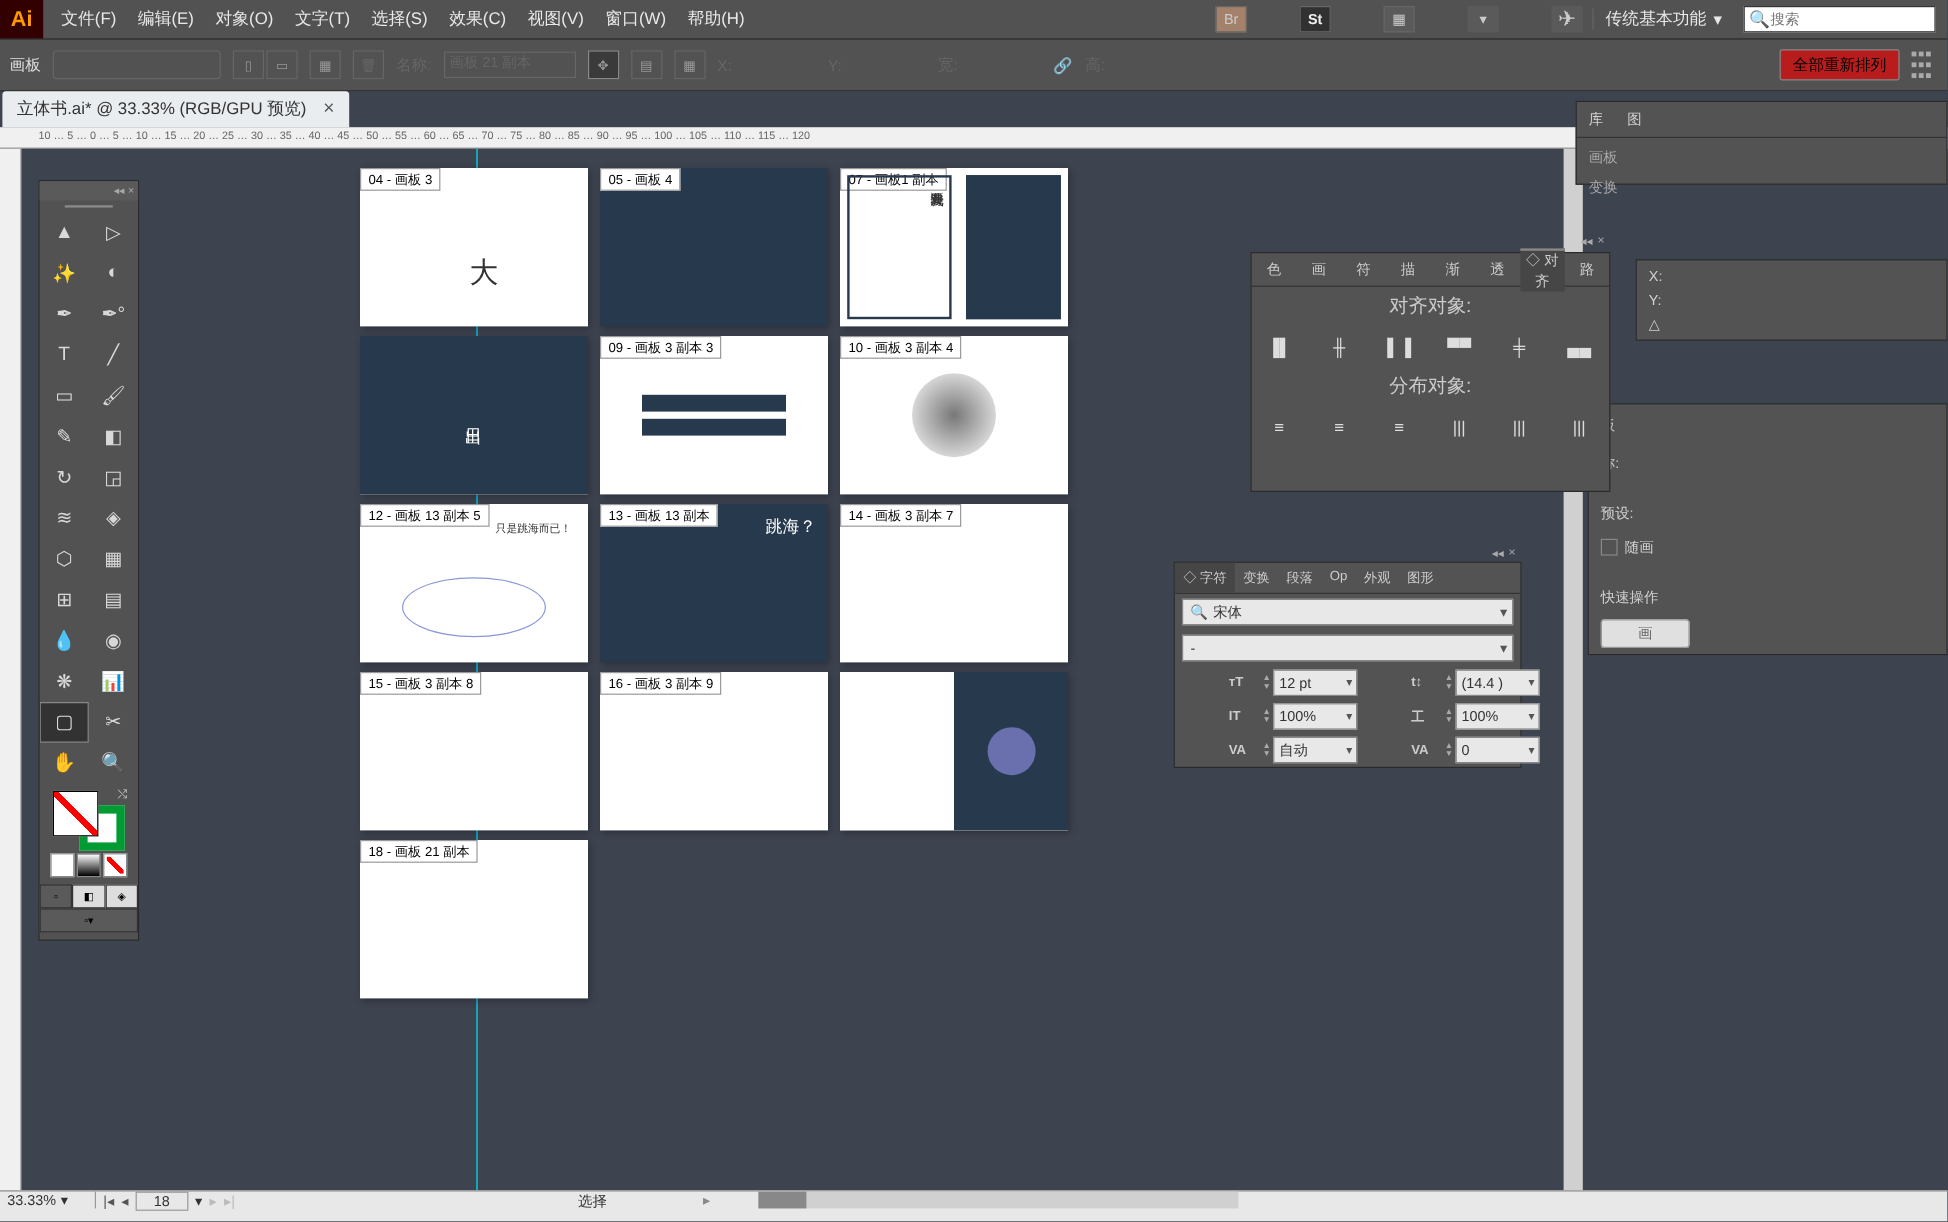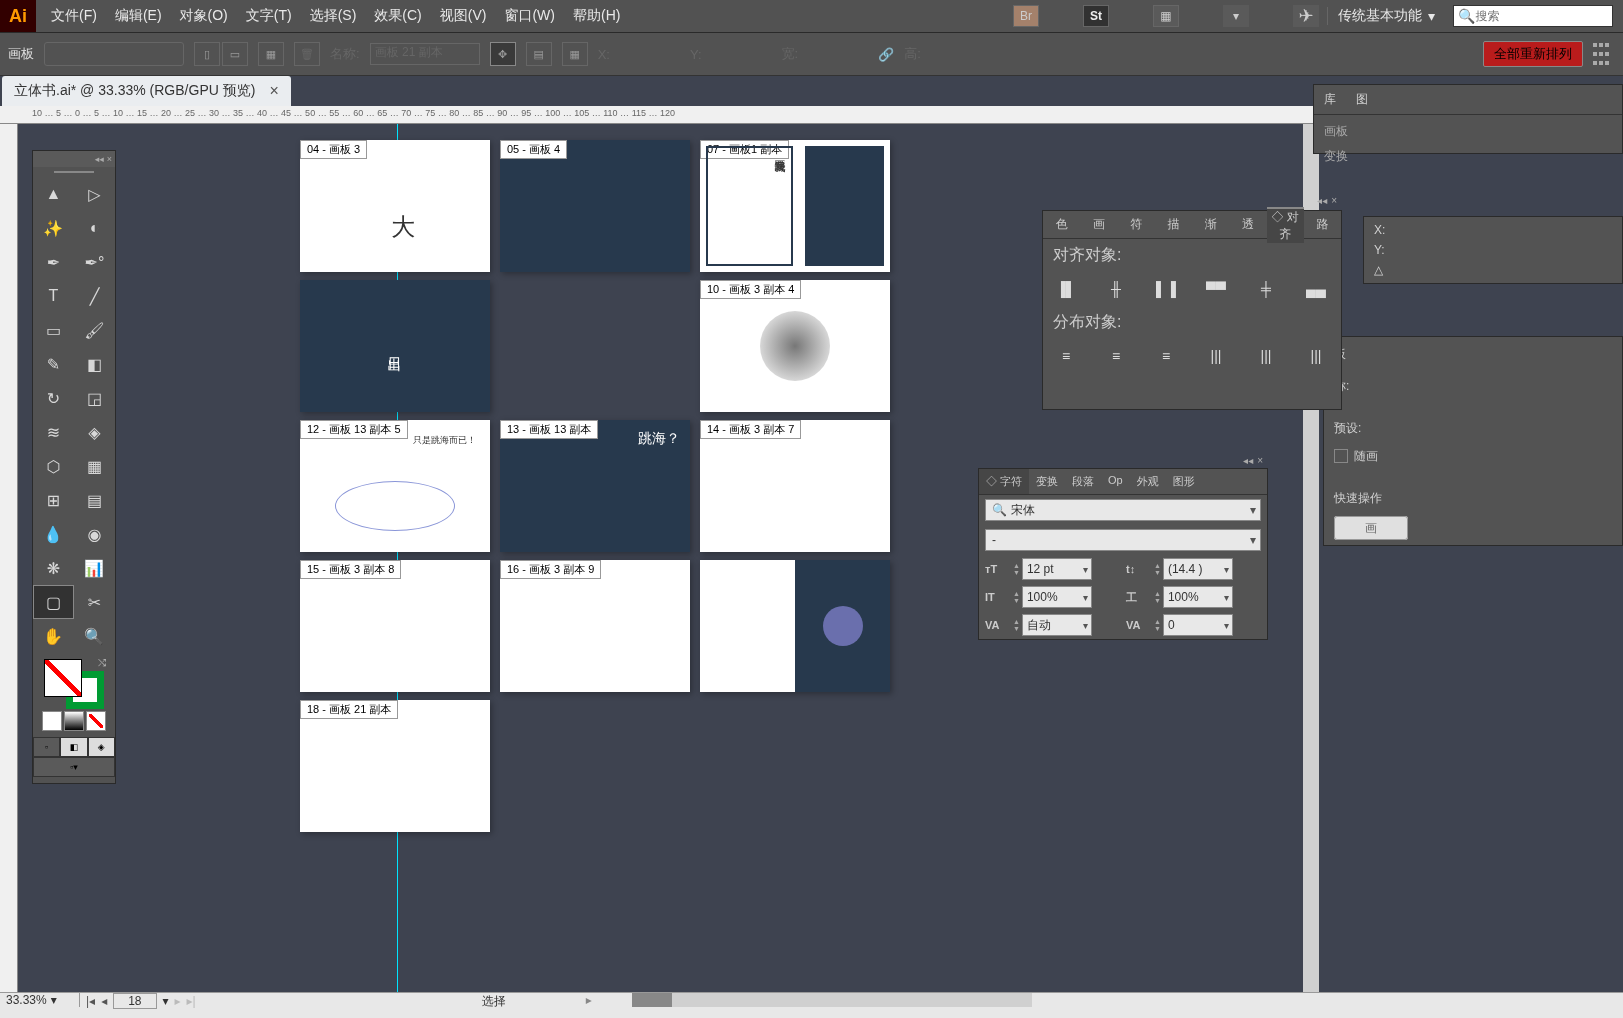--- a/index.html
+++ b/index.html
@@ -106,39 +106,39 @@
 .panel-right-strip .row{display:flex;align-items:center;gap:6px;margin:6px 0;}
 .chk { width:14px; height:14px; border:1px solid #888; }
 .wbtn { background:#e0e0e0; color:#666; padding:4px 30px; border:1px solid #999; border-radius:3px; }
 
 
 .align-panel { position:absolute; left:1042px; top:210px; width:300px; height:200px; background:#535353; border:1px solid #2a2a2a; }
 .align-tabs { display:flex; height:28px; align-items:center; font-size:12px; color:#ccc; border-bottom:1px solid #333; }
 .align-tabs span{flex:1;text-align:center;cursor:pointer;}
 .align-tabs .act{background:#464646; border-top:2px solid #888;}
 .align-close { position:absolute; right:4px; top:-16px; display:flex; gap:4px; font-size:10px; color:#aaa; }
-.align-sec { padding:6px 10px; color:#ccc; }
+.align-sec { padding:6px 10px; color:#ccc;text-align:center; }
 .align-row { display:flex; gap:24px; padding:4px 10px; }
 .aicon { width:26px; height:26px; display:flex; align-items:center; justify-content:center; font-size:14px; color:#ddd; cursor:pointer; }
 
 
 .char-panel { position:absolute; left:978px; top:468px; width:290px; background:#535353; border:1px solid #2a2a2a; font-size:12px; color:#ccc; }
 .char-tabs { display:flex; height:26px; border-bottom:1px solid #333; }
 .char-tabs span{padding:5px 7px; font-size:11px; cursor:pointer;}
 .char-tabs .act{background:#464646;}
 .char-close { position:absolute; right:4px; top:-14px; font-size:10px; color:#aaa; display:flex; gap:4px; }
 .char-row { display:flex; align-items:center; gap:4px; padding:4px 6px; }
 .char-sel { flex:1; background:#e8e8e8; border:1px solid #888; height:22px; display:flex; align-items:center; padding:0 6px; color:#333; font-size:12px; position:relative; }
 .char-sel .dd{position:absolute;right:4px;color:#555;}
 .char-sel .sicon{color:#555;margin-right:4px;}
 .char-half { display:flex; padding:3px 6px; gap:6px; align-items:center; }
 .char-half .grp{display:flex;align-items:center;gap:2px;flex:1;}
 .cinput { background:#e8e8e8; border:1px solid #888; height:22px; width:70px; color:#333; padding:0 4px; font-size:12px; display:flex; align-items:center; position:relative; }
 .cinput .dd{position:absolute;right:3px;color:#555;font-size:10px;}
-.clabel { width:26px; font-size:11px; font-weight:bold; }
+.clabel { width:26px; font-size:11px; font-weight:bold;margin-left:39px; }
 .spin { display:flex; flex-direction:column; font-size:7px; color:#aaa; line-height:7px; }
 </style>
 </head>
 <body>
 
 <div class="menu-bar">
   <div class="app-logo">Ai</div>
   <div class="menu-item">文件(F)</div>
   <div class="menu-item">编辑(E)</div>
   <div class="menu-item">对象(O)</div>
@@ -241,20 +241,27 @@
         <div class="split">
           <div class="a" style="writing-mode:vertical-rl;padding:4px;font-size:11px">我要跳海</div>
           <div class="b"></div>
         </div>
       </div>
   </div>
   <div id="ab08" class="artboard ab">
     <div class="ab-label">08 - 画板 3 副本 2</div>
     <div class="ab-inner" style="background:#27394d;color:#fff;font-size:14px">
         <span>日出</span>
+      </div>
+  </div>
+  <div id="ab09" class="artboard ab">
+    <div class="ab-label">09 - 画板 3 副本 3</div>
+    <div class="ab-inner" style="flex-direction:column;gap:6px">
+        <div style="width:120px;height:14px;background:#27394d"></div>
+        <div style="width:120px;height:14px;background:#27394d"></div>
       </div>
   </div>
   <div id="ab10" class="artboard ab">
     <div class="ab-label">10 - 画板 3 副本 4</div>
     <div class="ab-inner">
         <div class="blur"></div>
       </div>
   </div>
   <div id="ab12" class="artboard ab">
     <div class="ab-label">12 - 画板 13 副本 5</div>

